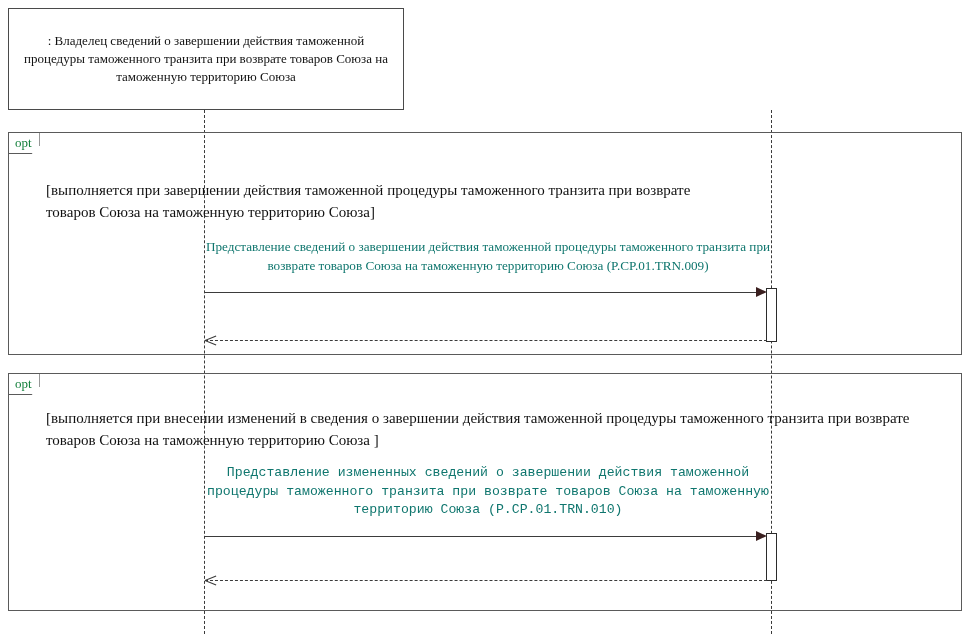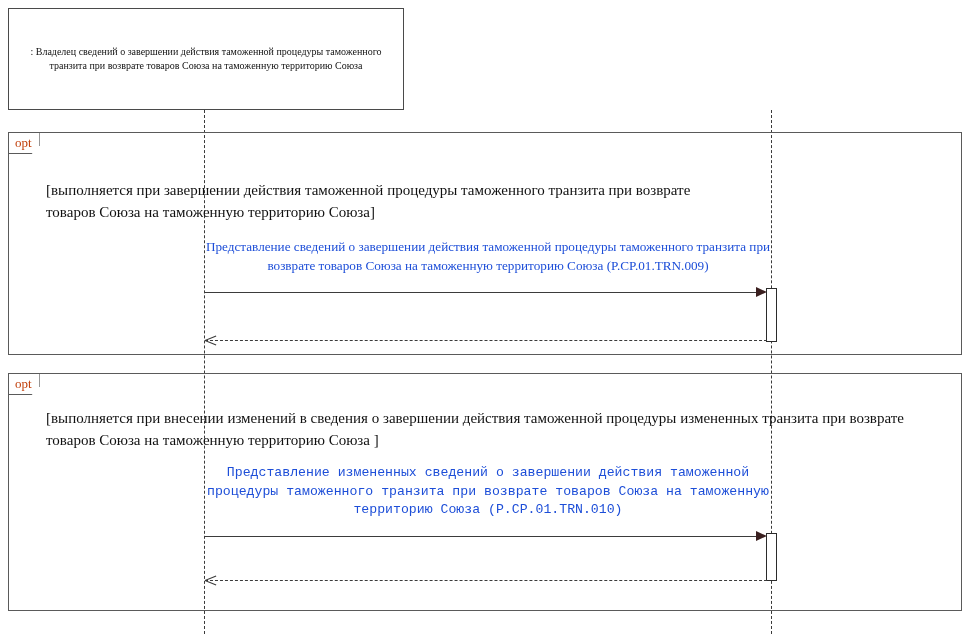--- a/index.html
+++ b/index.html
@@ -22,21 +22,21 @@
   
   .participant-box {
     position: absolute;
     box-sizing: border-box;
     border: 1px solid #4a4a4a;
     background: #ffffff;
     display: flex;
     align-items: center;
     justify-content: center;
     text-align: center;
-    font-size: 10px;
+    font-size: 13px;
     line-height: 1.38;
     padding: 3px 7px;
     color: #111111;
   }
   .participant-label {
     display: block;
     width: 100%;
   }
 
   
@@ -66,41 +66,41 @@
     left: 0;
     top: 0;
     box-sizing: border-box;
     border: 1px solid #5a5a5a;
     border-top: none;
     border-left: none;
     background: #ffffff;
     font-size: 13px;
     line-height: 1;
     padding: 3px 7px 4px 6px;
-    color: #c2410c;
+    color: #15803d;
     -webkit-clip-path: polygon(0 0, 100% 0, 100% 58%, 74% 100%, 0 100%);
     clip-path: polygon(0 0, 100% 0, 100% 58%, 74% 100%, 0 100%);
   }
   .guard {
     position: absolute;
     box-sizing: border-box;
     font-size: 15px;
     line-height: 1.45;
     color: #111111;
     text-align: left;
   }
 
   
   .msg-label {
     position: absolute;
     box-sizing: border-box;
     font-size: 13.2px;
     line-height: 1.42;
     text-align: center;
-    color: #1d4ed8;
+    color: #0f766e;
   }
   .msg-line {
     position: absolute;
     height: 0;
     border-top: 1px solid #3b3b3b;
   }
   .msg-line.dashed {
     border-top: 1px dashed #3b3b3b;
   }
   .arrow-solid {
@@ -153,21 +153,21 @@
   <div class="arrow-solid" style="left:756px; top:287px;"></div>
 
   <div class="activation" style="left:766px; top:288px; width:11px; height:54px;"></div>
 
   <div class="msg-line dashed" style="left:205px; top:340px; width:562px;"></div>
   <div class="arrow-open" style="left:205px; top:335px;"></div>
 
   <div class="fragment" style="left:8px; top:373px; width:954px; height:238px;">
     <div class="fragment-tag">opt</div>
   </div>
-  <div class="guard" style="left:46px; top:408px; width:880px;">[выполняется при внесении изменений в сведения о завершении действия таможенной процедуры измененных транзита при возврате товаров Союза на таможенную территорию Союза ]</div>
+  <div class="guard" style="left:46px; top:408px; width:880px;">[выполняется при внесении изменений в сведения о завершении действия таможенной процедуры таможенного транзита при возврате товаров Союза на таможенную территорию Союза ]</div>
 
   <div class="msg-label" style="left:205px; top:464px; width:566px;font-family:Liberation Mono, monospace;">Представление измененных сведений о завершении действия таможенной процедуры таможенного транзита при возврате товаров Союза на таможенную территорию Союза (P.CP.01.TRN.010)</div>
   <div class="msg-line" style="left:205px; top:536px; width:558px;"></div>
   <div class="arrow-solid" style="left:756px; top:531px;"></div>
 
   <div class="activation" style="left:766px; top:533px; width:11px; height:48px;"></div>
 
   <div class="msg-line dashed" style="left:205px; top:580px; width:562px;"></div>
   <div class="arrow-open" style="left:205px; top:575px;"></div>
 

